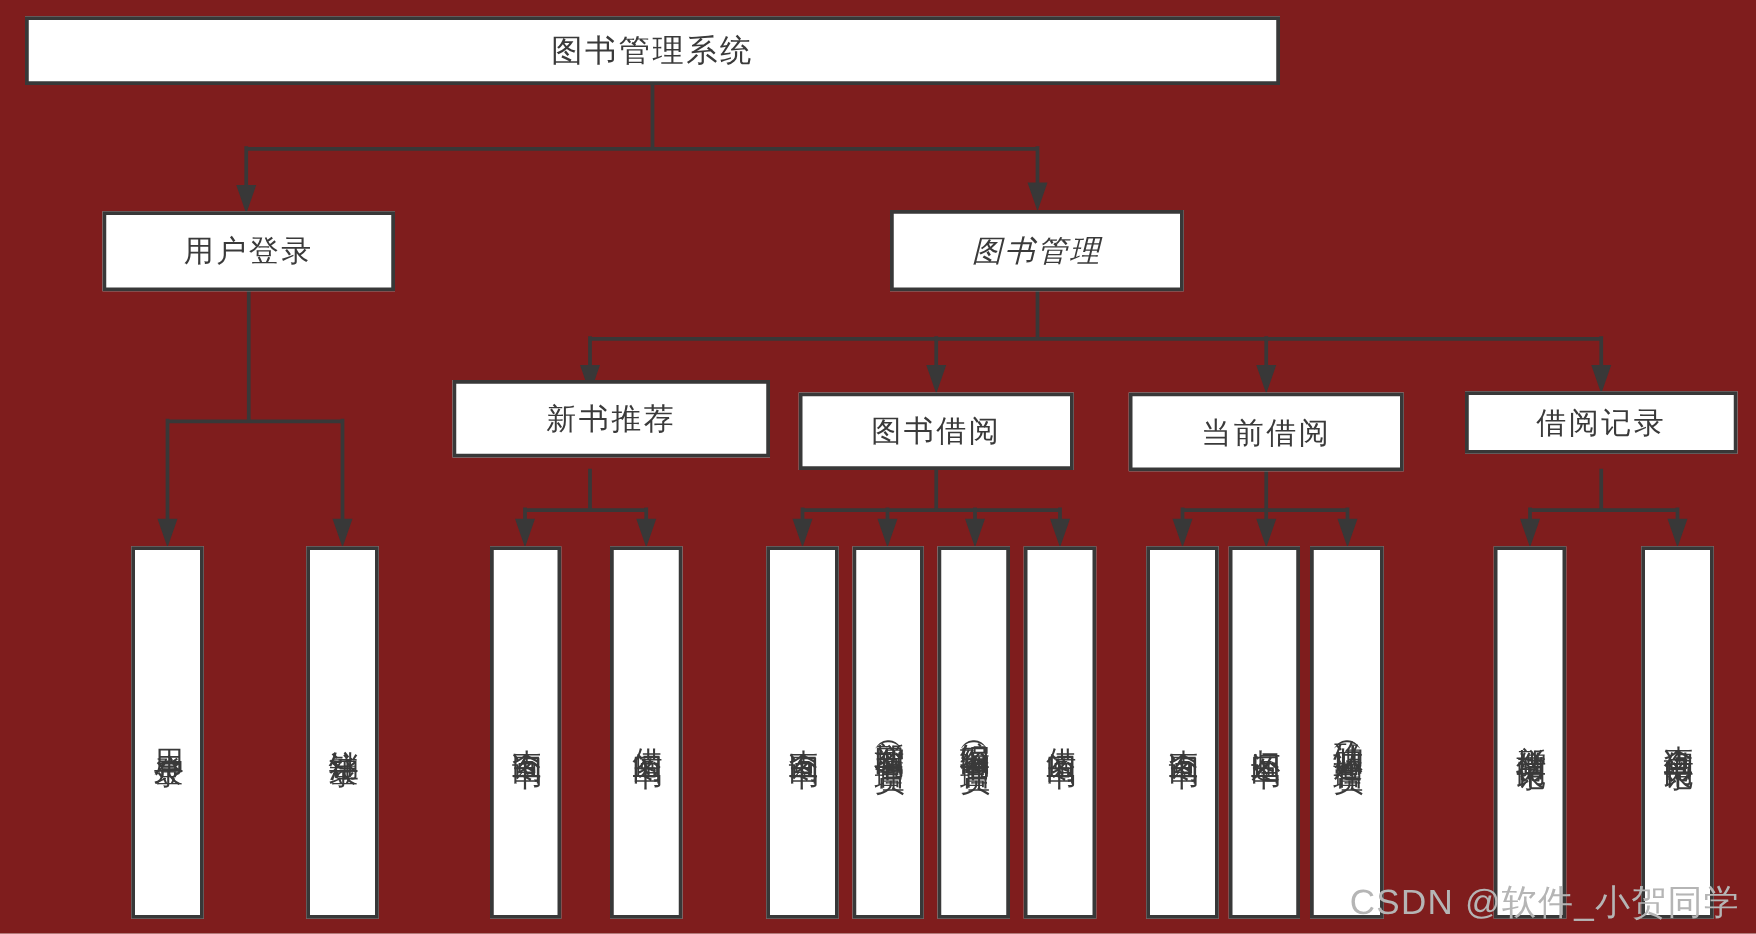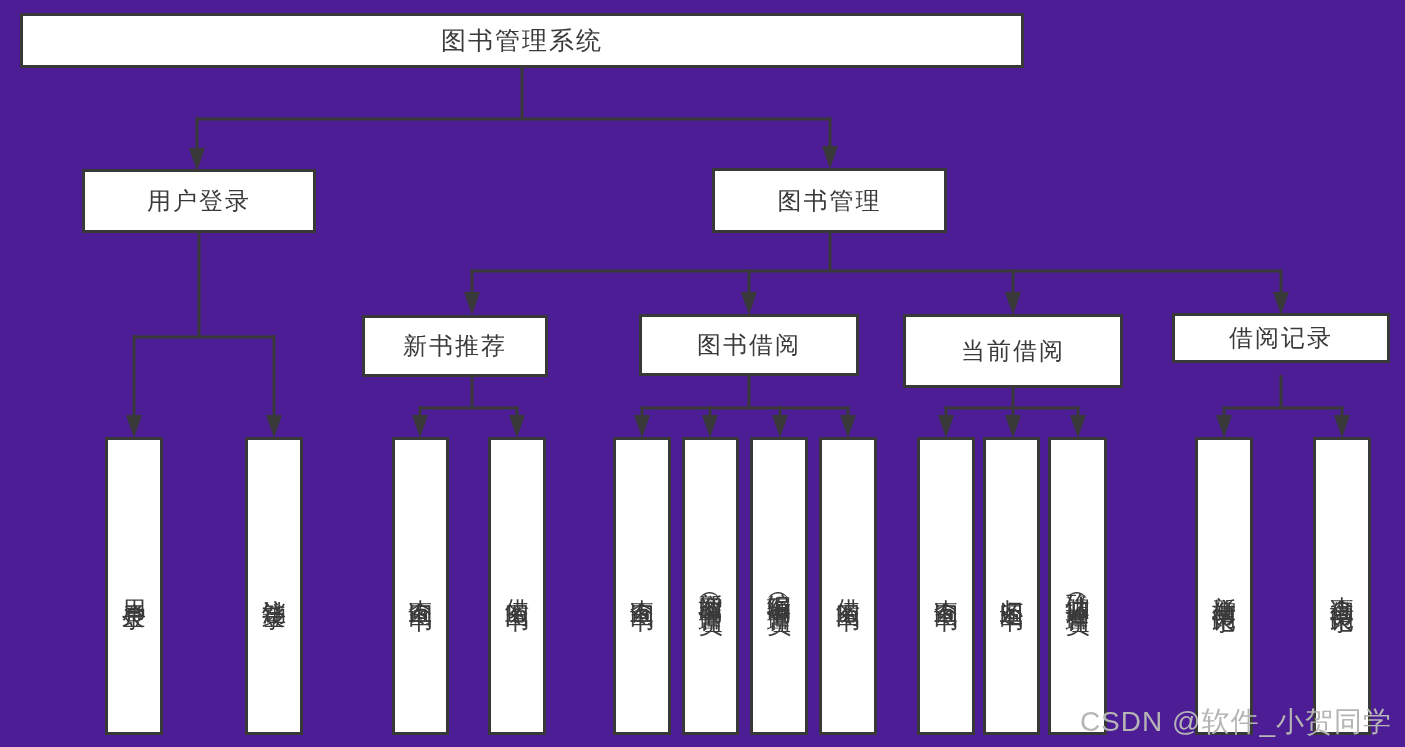--- a/index.html
+++ b/index.html
@@ -4,21 +4,21 @@
 <style>
   html, body {
     margin: 0;
     padding: 0;
     background: #ffffff;
   }
   .canvas {
     position: relative;
     width: 1405px;
     height: 747px;
-    background: #4c1d95;
+    background: #7f1d1d;
     font-family: "Liberation Sans", sans-serif;
     color: #3a3a3a;
     overflow: hidden;
   }
   .connectors {
     position: absolute;
     left: 0;
     top: 0;
     pointer-events: none;
   }
@@ -110,31 +110,31 @@
     </g>
   </svg>
 
   <div class="box root-box" style="left:20px; top:13px; width:1004px; height:55px;">
     <span class="hlabel">图书管理系统</span>
   </div>
 
   <div class="box" style="left:82px; top:169px; width:234px; height:64px;">
     <span class="hlabel">用户登录</span>
   </div>
-  <div class="box" style="left:712px; top:168px; width:235px; height:65px;">
+  <div class="box" style="left:712px; top:168px; width:235px; height:65px;font-style:italic;">
     <span class="hlabel">图书管理</span>
   </div>
 
-  <div class="box" style="left:362px; top:315px; width:186px; height:62px;">
+  <div class="box" style="left:362px; top:304px; width:254px; height:62px;">
     <span class="hlabel">新书推荐</span>
   </div>
   <div class="box" style="left:639px; top:314px; width:220px; height:62px;">
     <span class="hlabel">图书借阅</span>
   </div>
-  <div class="box" style="left:903px; top:314px; width:220px; height:74px;">
+  <div class="box" style="left:903px; top:314px; width:220px; height:63px;">
     <span class="hlabel">当前借阅</span>
   </div>
   <div class="box" style="left:1172px; top:313px; width:218px; height:50px;">
     <span class="hlabel">借阅记录</span>
   </div>
 
   <div class="box leaf" style="left:105px; top:437px; width:58px; height:298px;">
     <span class="vlabel">用户登录</span>
   </div>
   <div class="box leaf" style="left:245px; top:437px; width:58px; height:298px;">

